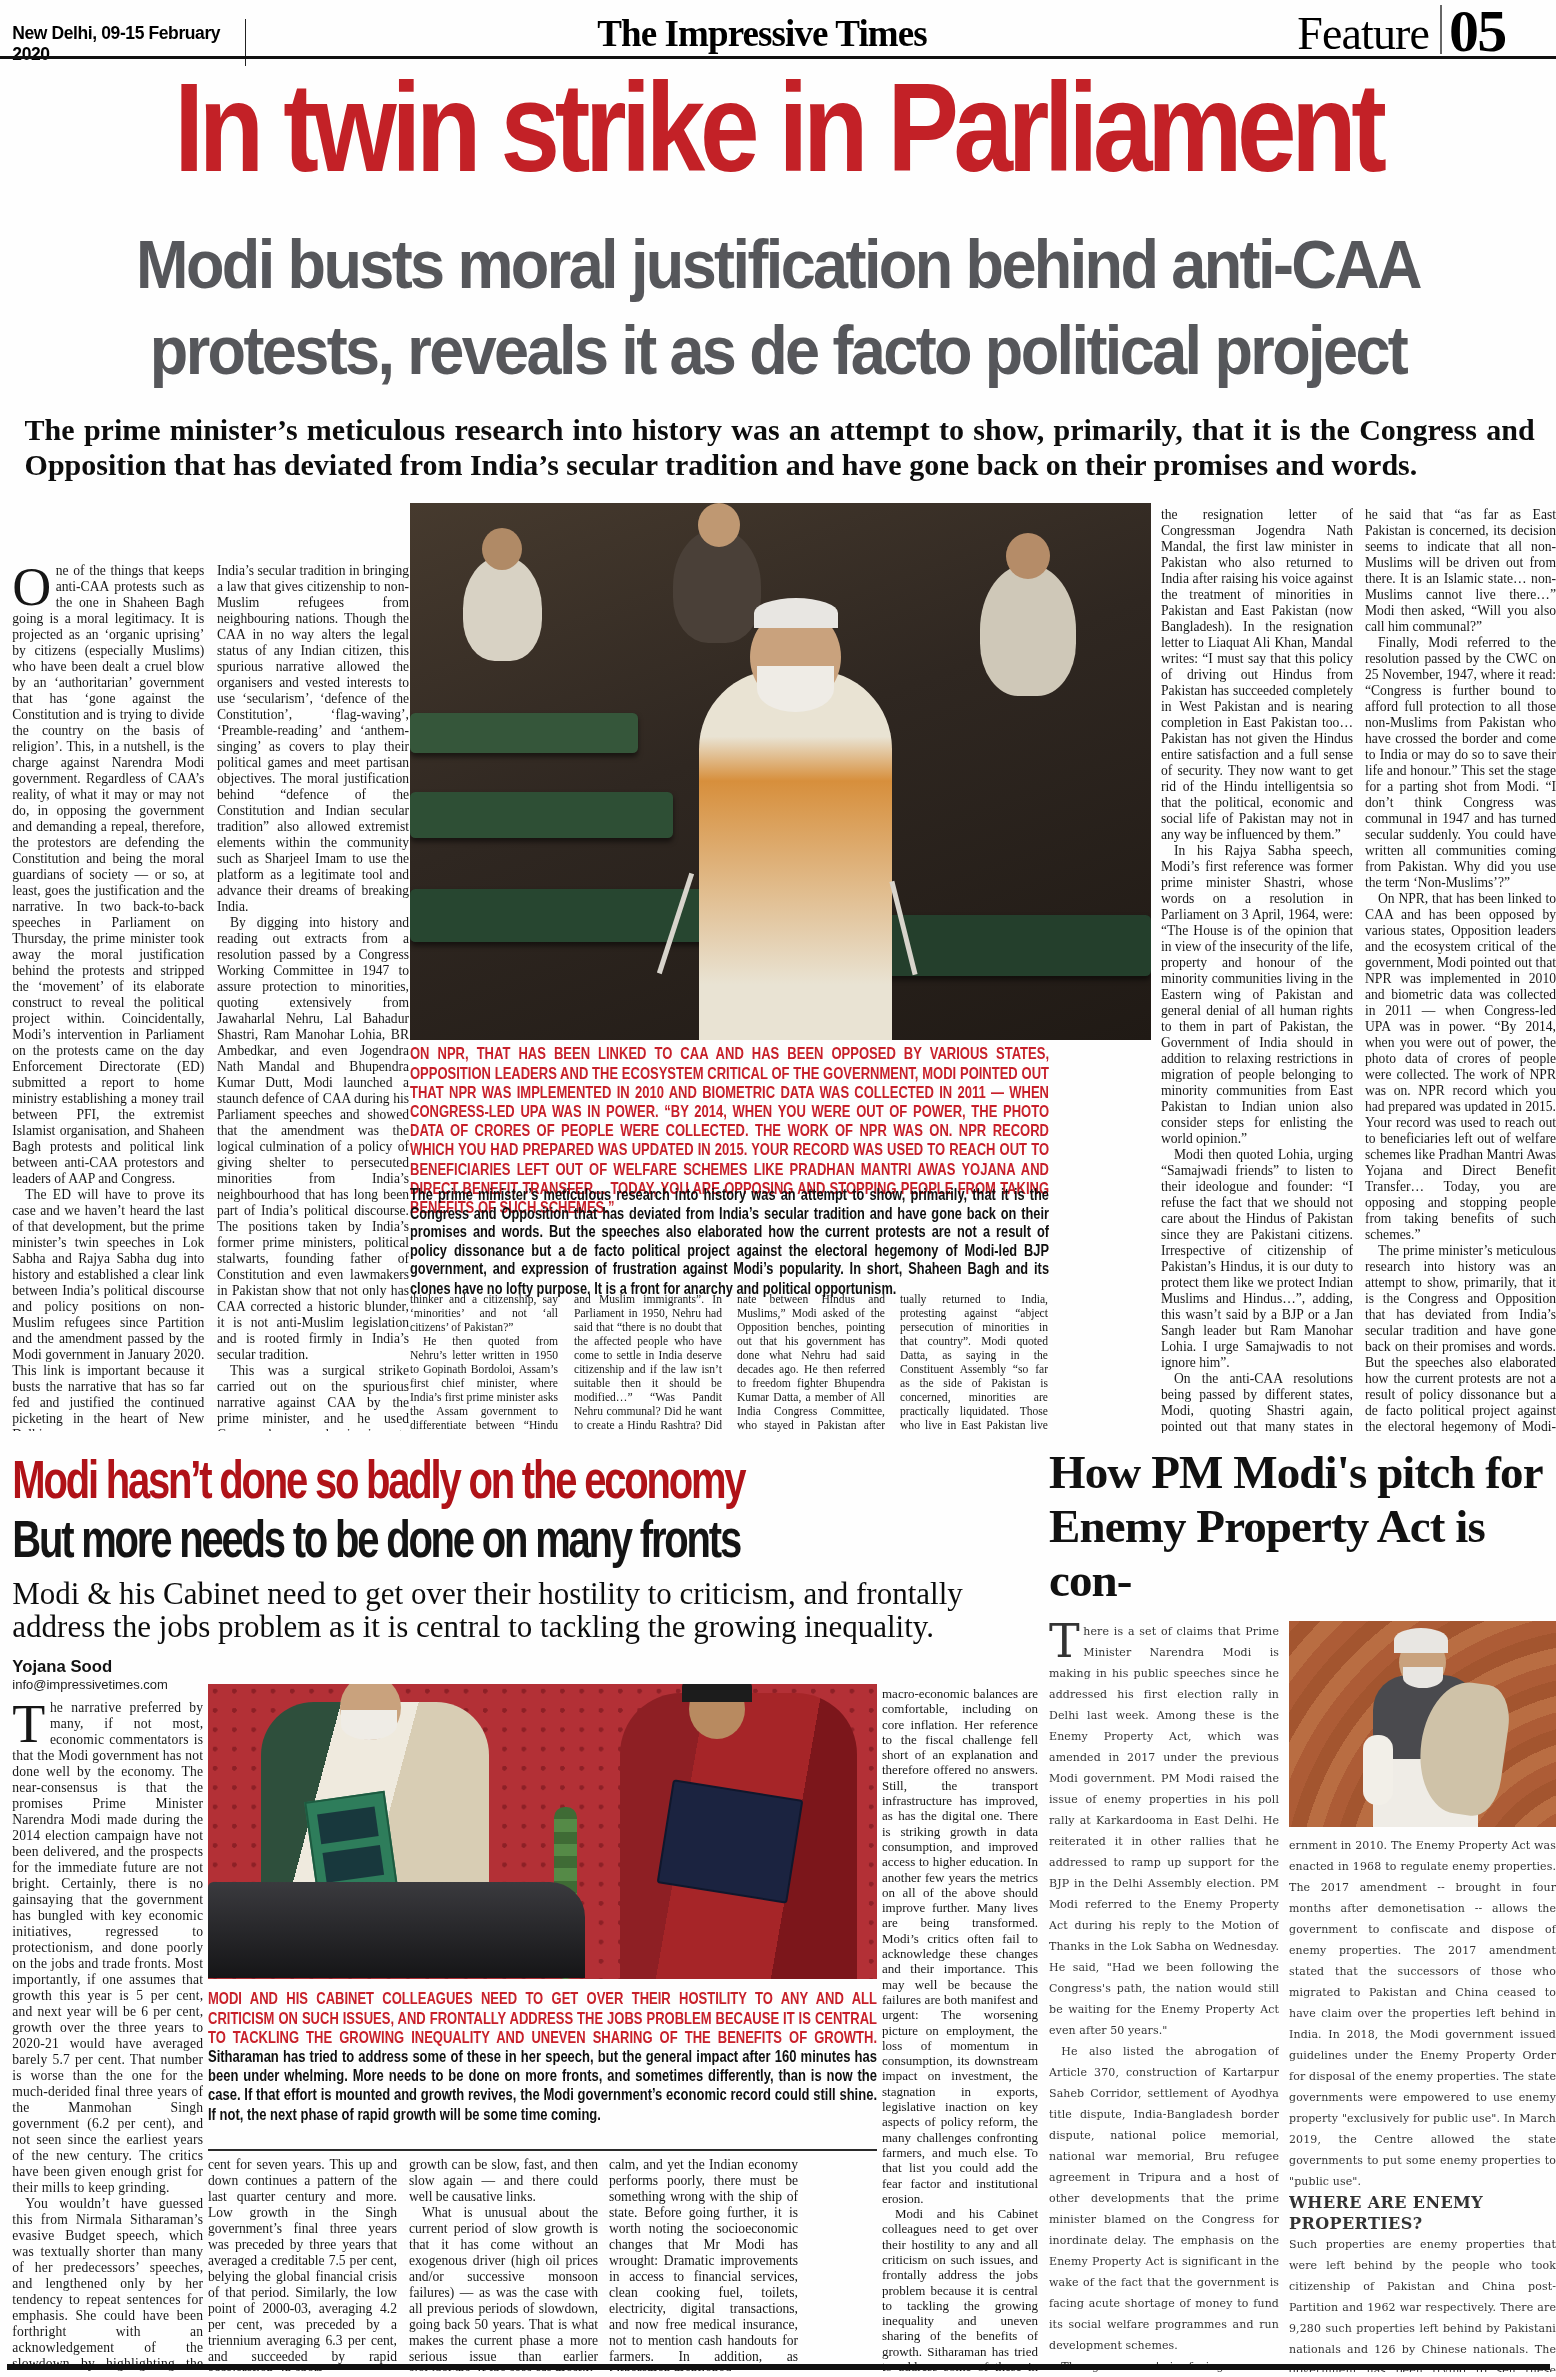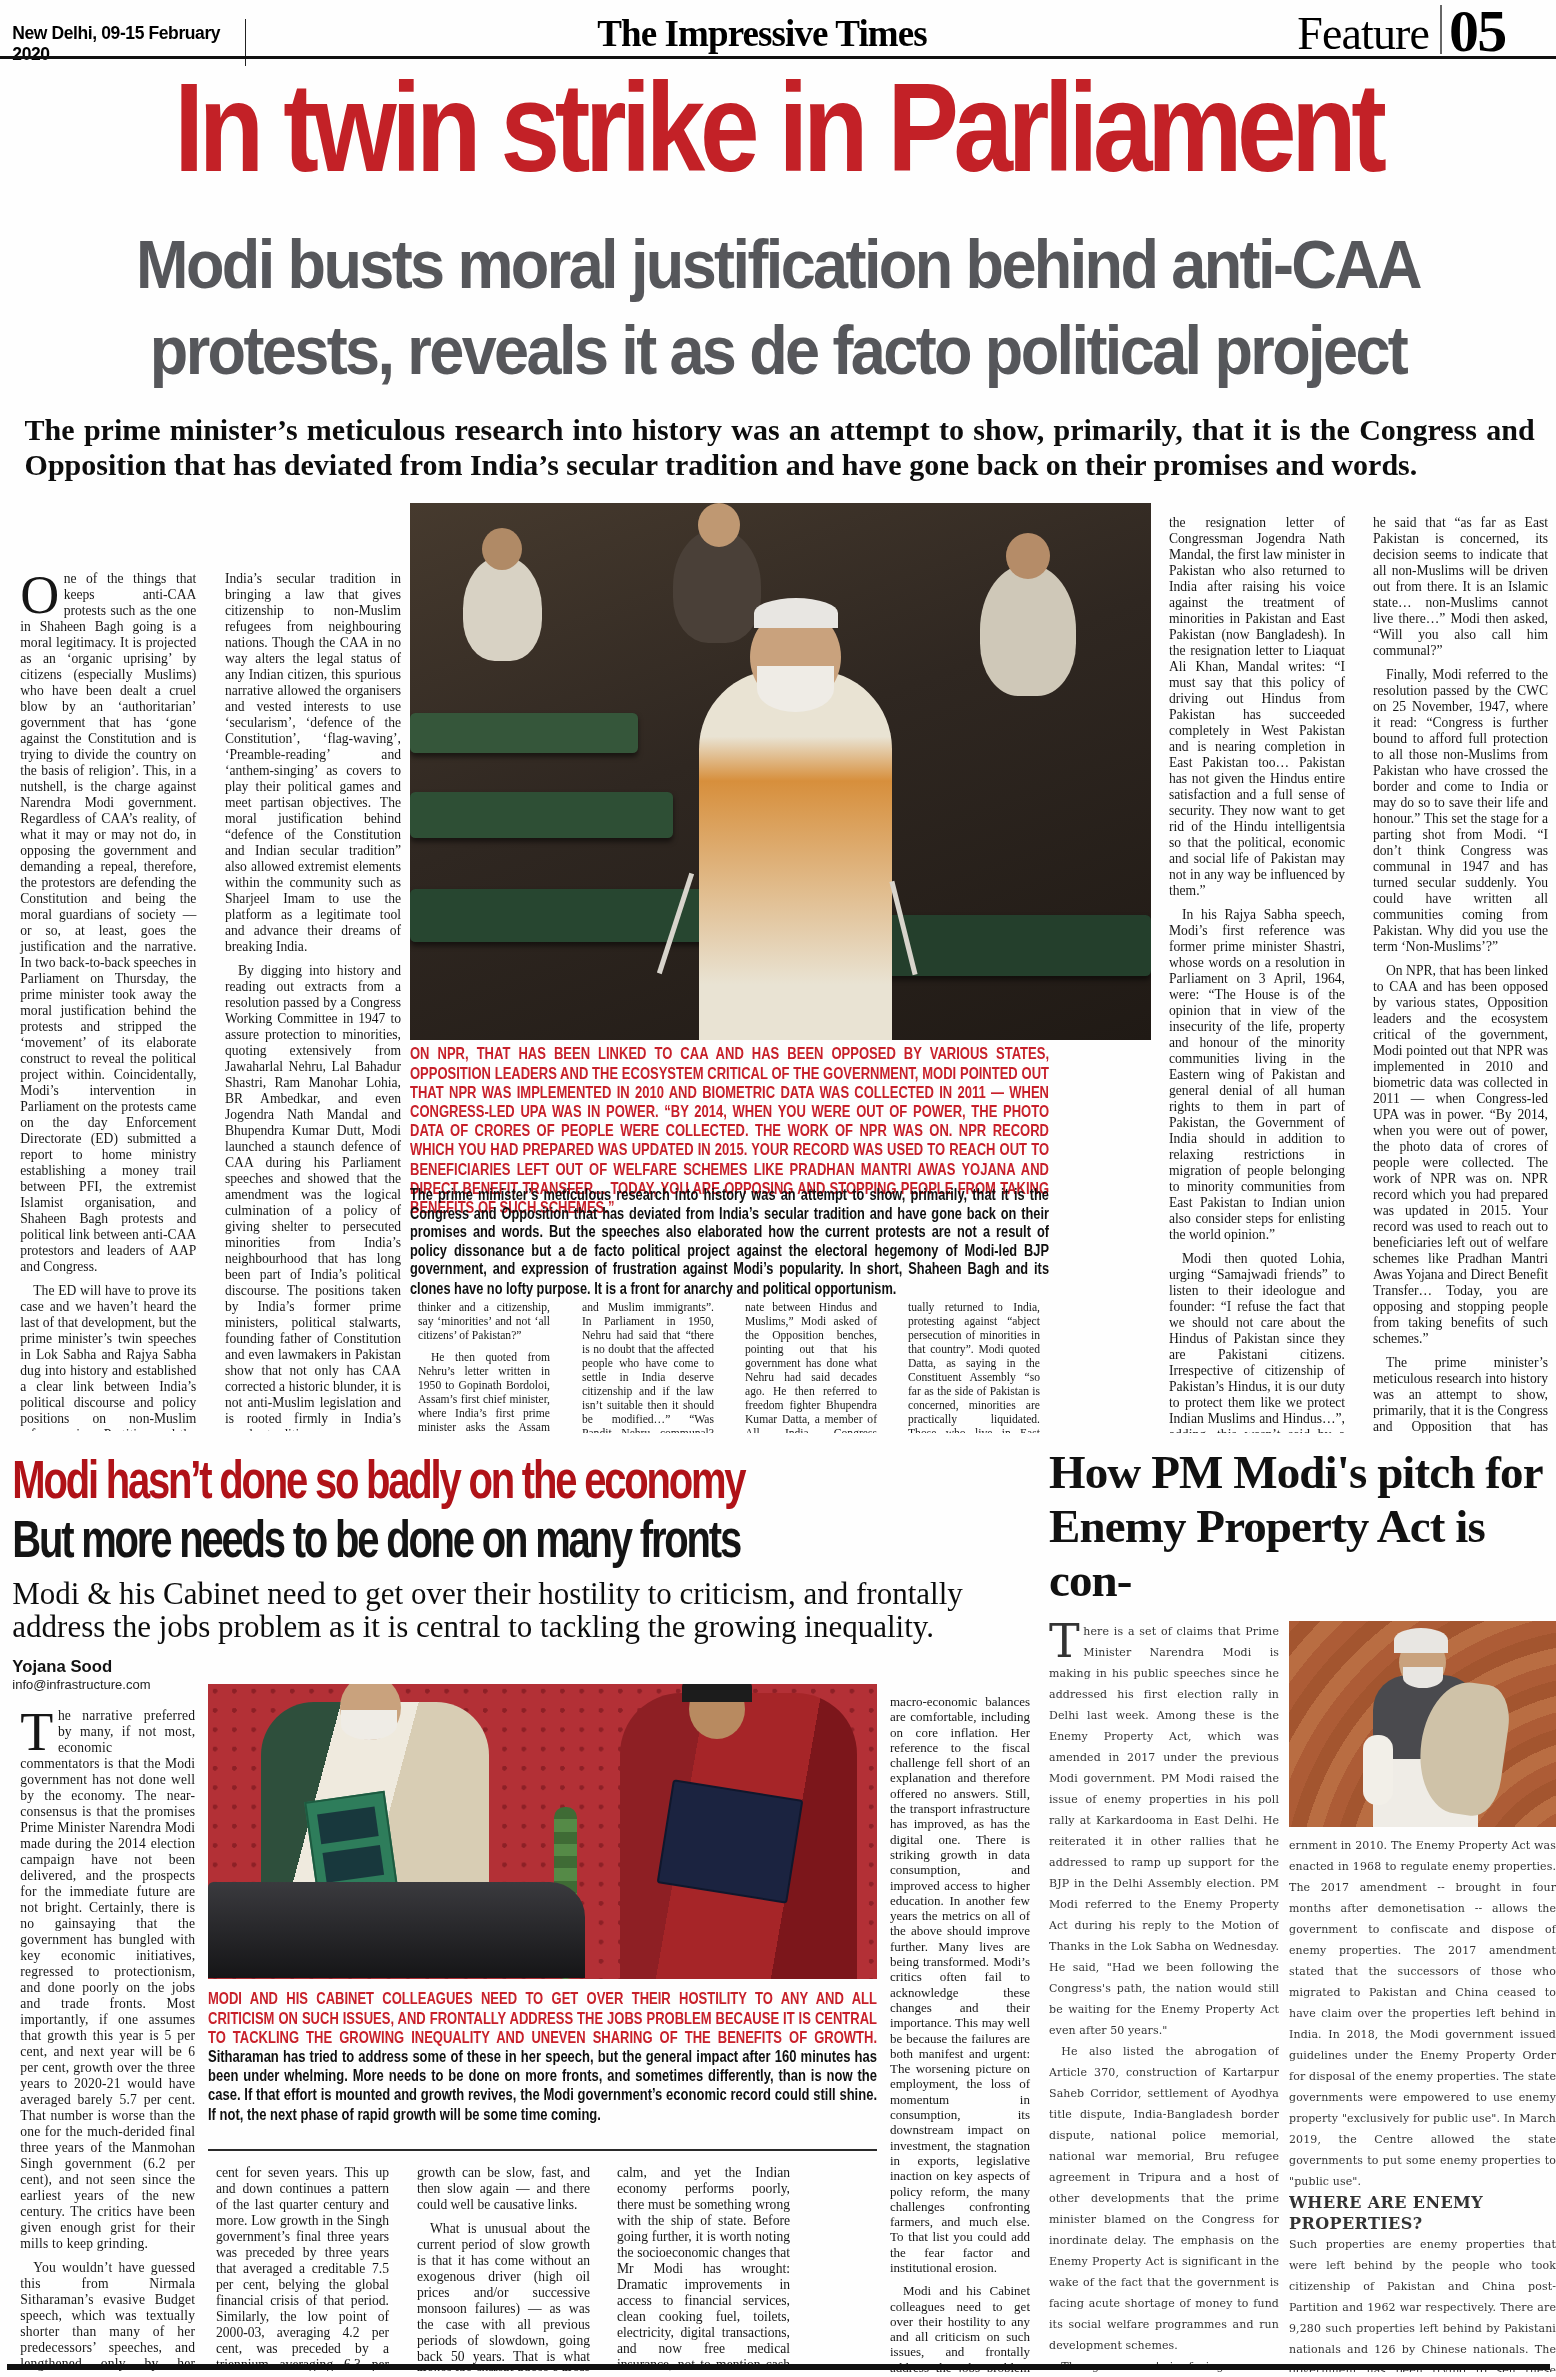--- a/index.html
+++ b/index.html
@@ -22,21 +22,21 @@
         transform:scaleY(1.18); white-space:nowrap; }
   .h2 { color:#56575b; font-family:"Liberation Sans",sans-serif; font-weight:bold;
         font-size:63px; letter-spacing:-2.6px; line-height:81px; text-align:center;
         transform:scaleY(1.08); white-space:nowrap; }
   .standfirst { font-weight:bold; font-size:30px; line-height:35px; text-align:justify; color:#0d0d0d; }
   .byline1 { font-family:"Liberation Sans",sans-serif; font-weight:bold; font-size:23px; line-height:26px; color:#111;}
   .byline1 .norm { font-weight:bold; }
 
   
   .col { font-size:13.6px; line-height:16px; text-align:justify; color:#161616; }
-  .col p { margin:8px; }
+  .col p { margin:0; }
   .col p + p { text-indent:13px; }
   .dropcap::first-letter { float:left; font-size:54px; line-height:44px; padding:1.8px 4.4px 0 0; font-weight:normal; }
   .smallcol { font-size:11.6px; line-height:14px; }
 
   
   .npr { color:#c8202a; font-family:"Liberation Sans",sans-serif; font-weight:bold;
          font-size:13px; line-height:15px; text-align:justify; transform:scaleY(1.28); }
   .deck { color:#0f0f0f; font-family:"Liberation Sans",sans-serif; font-weight:bold;
           font-size:12.8px; line-height:14.6px; text-align:justify; transform:scaleY(1.28); }
 
@@ -162,21 +162,21 @@
     <p>Finally, Modi referred to the resolution passed by the CWC on 25 November, 1947, where it read: “Congress is further bound to afford full protection to all those non-Muslims from Pakistan who have crossed the border and come to India or may do so to save their life and honour.” This set the stage for a parting shot from Modi. “I don’t think Congress was communal in 1947 and has turned secular suddenly. You could have written all communities coming from Pakistan. Why did you use the term ‘Non-Muslims’?”</p>
     <p>On NPR, that has been linked to CAA and has been opposed by various states, Opposition leaders and the ecosystem critical of the government, Modi pointed out that NPR was implemented in 2010 and biometric data was collected in 2011 — when Congress-led UPA was in power. “By 2014, when you were out of power, the photo data of crores of people were collected. The work of NPR was on. NPR record which you had prepared was updated in 2015. Your record was used to reach out to beneficiaries left out of welfare schemes like Pradhan Mantri Awas Yojana and Direct Benefit Transfer… Today, you are opposing and stopping people from taking benefits of such schemes.”</p>
     <p>The prime minister’s meticulous research into history was an attempt to show, primarily, that it is the Congress and Opposition that has deviated from India’s secular tradition and have gone back on their promises and words. But the speeches also elaborated how the current protests are not a result of policy dissonance but a de facto political project against the electoral hegemony of Modi-led BJP government, and expression of frustration against Modi’s popularity. In short, Shaheen Bagh and its clones have no lofty purpose. It is a front for anarchy and political opportunism.</p>
   </div>
 
   <div class="abs a2h-red cond" style="left:12.3px; top:1449px; width:772px;">Modi hasn’t done so badly on the economy</div>
   <div class="abs a2h-blk cond" style="left:12.3px; top:1510px; width:772px;">But more needs to be done on many fronts</div>
   <div class="abs a2sub" style="left:12.3px; top:1577px; width:1017px; height:70px;">Modi &amp; his Cabinet need to get over their hostility to criticism, and frontally address the jobs problem as it is central to tackling the growing inequality.</div>
   <div class="abs" style="left:12.3px; top:1657px; width:193px;">
     <div class="a2by-name">Yojana Sood</div>
-    <div class="a2by-mail">info@infrastructure.com</div>
+    <div class="a2by-mail">info@impressivetimes.com</div>
   </div>
 
   <div class="abs col" style="left:12.3px; top:1700px; width:191px; height:672px; letter-spacing:0.2px;">
     <p class="dropcap">The narrative preferred by many, if not most, economic commentators is that the Modi government has not done well by the economy. The near-consensus is that the promises Prime Minister Narendra Modi made during the 2014 election campaign have not been delivered, and the prospects for the immediate future are not bright. Certainly, there is no gainsaying that the government has bungled with key economic initiatives, regressed to protectionism, and done poorly on the jobs and trade fronts. Most importantly, if one assumes that growth this year is 5 per cent, and next year will be 6 per cent, growth over the three years to 2020-21 would have averaged barely 5.7 per cent. That number is worse than the one for the much-derided final three years of the Manmohan Singh government (6.2 per cent), and not seen since the earliest years of the new century. The critics have been given enough grist for their mills to keep grinding.</p>
     <p>You wouldn’t have guessed this from Nirmala Sitharaman’s evasive Budget speech, which was textually shorter than many of her predecessors’ speeches, and lengthened only by her tendency to repeat sentences for emphasis. She could have been forthright with an acknowledgement of the slowdown by highlighting the Modi government’s full record. After all, its first four years averaged 7.7 per cent growth, and the two periods combined would average 6.9 per</p>
   </div>
 
   <div class="abs ph ph2" style="left:208px; top:1684px; width:669px; height:295px;">
 
     <div style="position:absolute; left:346px; top:123px; width:23px; height:172px; background:repeating-linear-gradient(#3f6b35 0 12.3px, #558a47 12.3px 24.6px); border-radius:10.5px;"></div>

